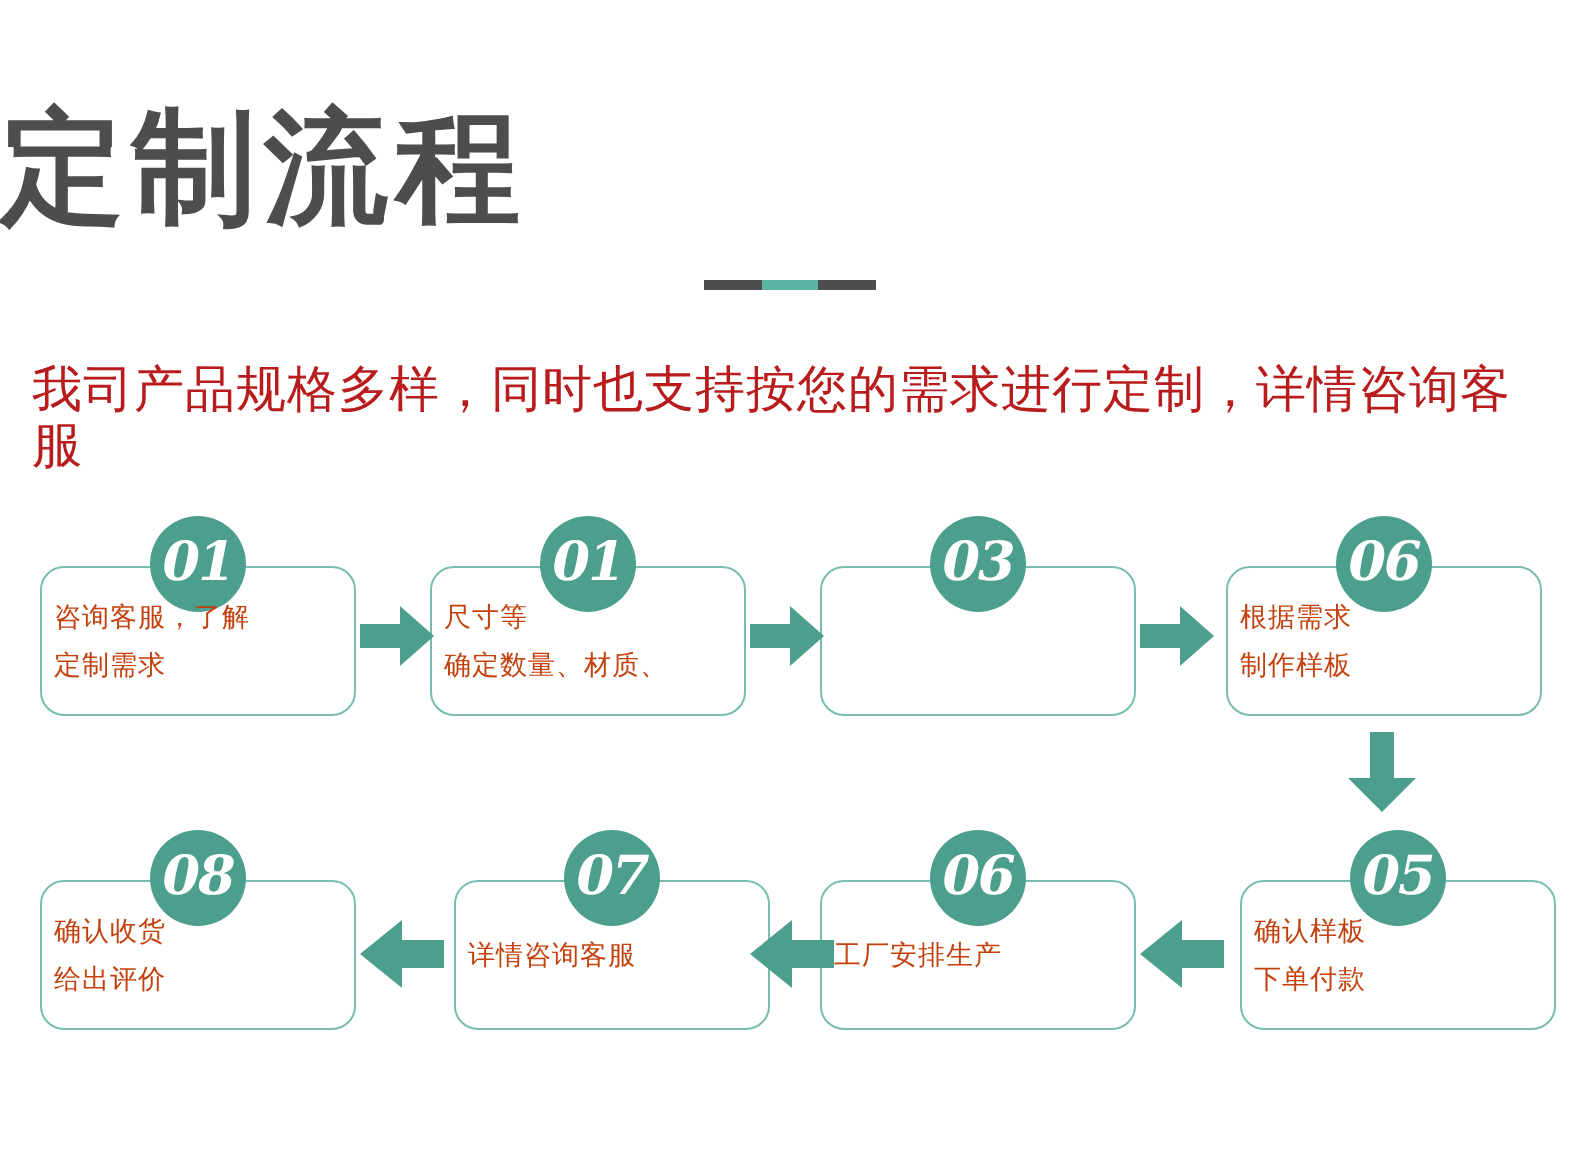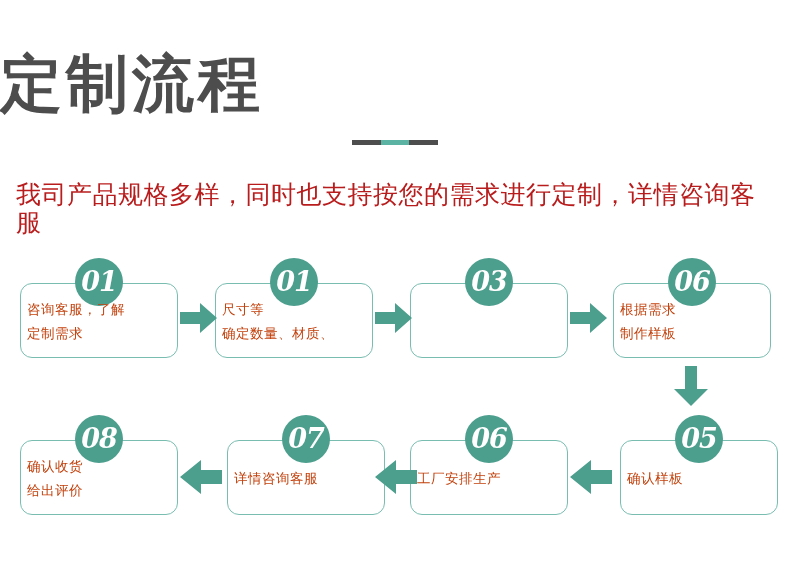--- a/index.html
+++ b/index.html
@@ -191,20 +191,21 @@
       <div class="badge">06</div>
       <div class="step-body">
         <span class="ln">工厂安排生产</span>
       </div>
     </div>
 
     <div class="step" style="left:620px;">
       <div class="badge">05</div>
       <div class="step-body">
         <span class="ln">确认样板</span>
+        <span class="ln">下单付款</span>
       </div>
     </div>
 
   </div>
 </div>
 
 <div class="arrow arrow-right-1">
   <svg width="37" height="30" viewBox="0 0 37 30" aria-hidden="true">
     <polygon points="0,9 20,9 20,0 37,15 20,30 20,21 0,21" fill="#4c9e8d"></polygon>
   </svg>

